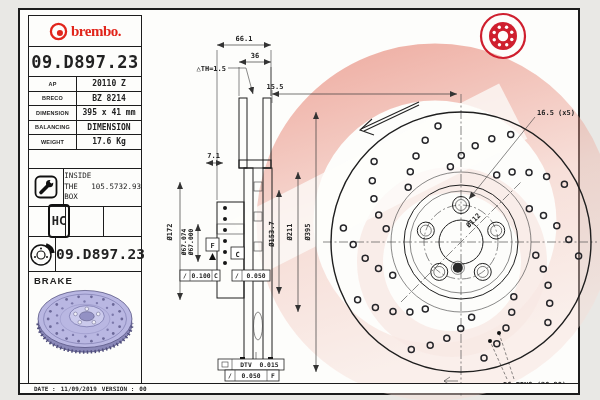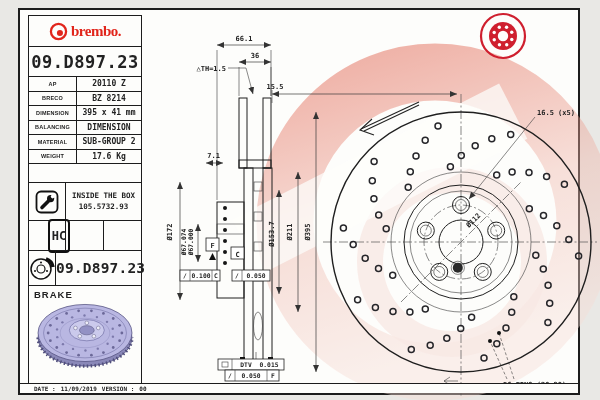--- a/index.html
+++ b/index.html
@@ -19,22 +19,22 @@
   .spec-row{display:flex;height:14.5px;border-bottom:1px solid #1c1c1c;box-sizing:border-box;}
   .spec-label{width:48px;border-right:1px solid #1c1c1c;box-sizing:border-box;
               font-size:5.5px;font-weight:bold;display:flex;align-items:center;justify-content:center;
               font-family:"Liberation Sans",sans-serif;letter-spacing:0.2px;}
   .spec-value{flex:1;font-size:8px;font-weight:bold;display:flex;align-items:center;justify-content:center;text-align:center;}
   #empty-row{height:19px;}
   .icon-row{display:flex;}
   .icon-col{width:37px;border-right:1px solid #1c1c1c;box-sizing:border-box;
             display:flex;align-items:center;justify-content:center;}
   #box-cell{height:38px;}
-  #box-cell .txt{flex:1;display:flex;flex-direction:column;align-items:center;justify-content:center;
-                 font-size:7.5px;font-weight:bold;line-height:1.4;}
+  #box-cell .txt{flex:1;display:flex;flex-direction:row;align-items:center;justify-content:center;
+                 font-size:7.5px;font-weight:normal;line-height:1.4;}
   #hc-cell{height:30px;}
   #hc-cell .sub{width:37px;border-right:1px solid #1c1c1c;}
   .hc-badge{border:2px solid #111;border-radius:4px;padding:8px 2px;font-size:12px;font-weight:bold;margin-left:24px;}
   #pn2-cell{height:35px;display:flex;align-items:center;}
   #pn2-cell .pn2{font-size:14.5px;font-weight:bold;letter-spacing:0.2px;}
   #left-cell{height:84px;border-bottom:none;}
   #left-label{position:absolute;left:5px;top:3px;font-size:9.5px;font-weight:bold;
               font-family:"Liberation Sans",sans-serif;letter-spacing:1px;}
   
   #footer-strip{position:absolute;left:0;bottom:0;width:100%;height:10px;border-top:1px solid #1c1c1c;
@@ -306,24 +306,20 @@
       </div>
       <div class="spec-row">
         <div class="spec-label">DIMENSION</div>
         <div class="spec-value">395 x 41 mm</div>
       </div>
       <div class="spec-row">
         <div class="spec-label">BALANCING</div>
         <div class="spec-value">DIMENSION</div>
       </div>
       <div class="spec-row">
-        <div class="spec-label">MATERIAL</div>
-        <div class="spec-value">SUB-GROUP 2</div>
-      </div>
-      <div class="spec-row">
         <div class="spec-label">WEIGHT</div>
         <div class="spec-value">17.6 Kg</div>
       </div>
       <div id="empty-row" class="tb-cell"></div>
 
       <div id="box-cell" class="tb-cell icon-row">
         <div class="icon-col">
           <svg width="24" height="24" viewBox="0 0 24 24">
             <rect x="1.5" y="1.5" width="21" height="21" rx="4.5" fill="none" stroke="#111" stroke-width="1.8"></rect>
             <line x1="7" y1="17.5" x2="13.5" y2="11" stroke="#111" stroke-width="3.6" stroke-linecap="round"></line>

